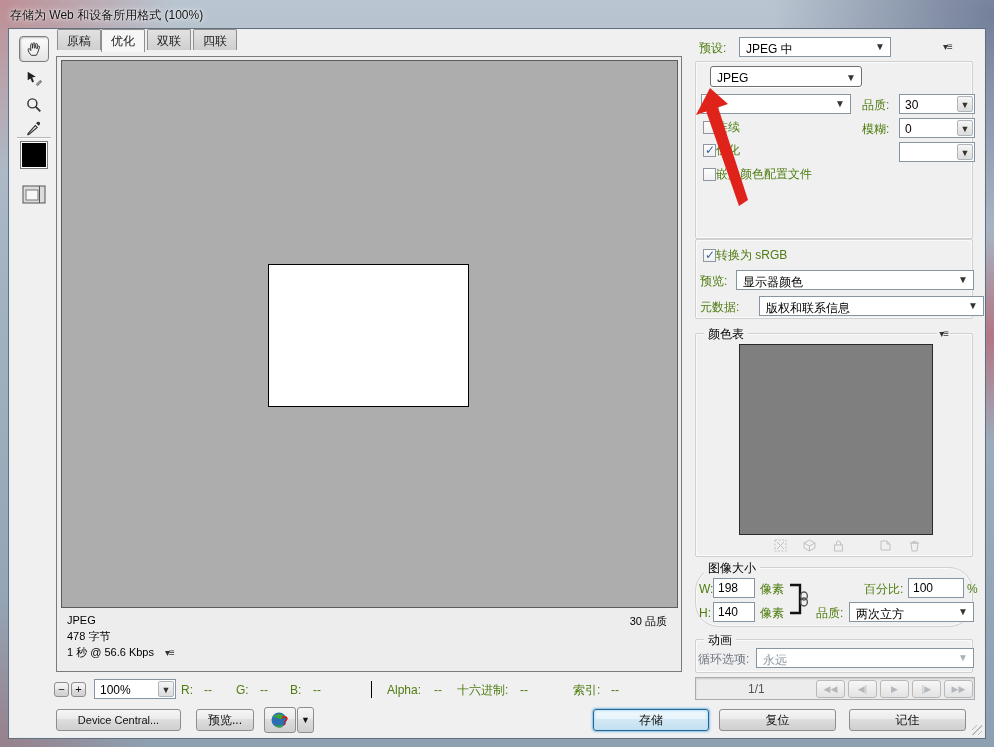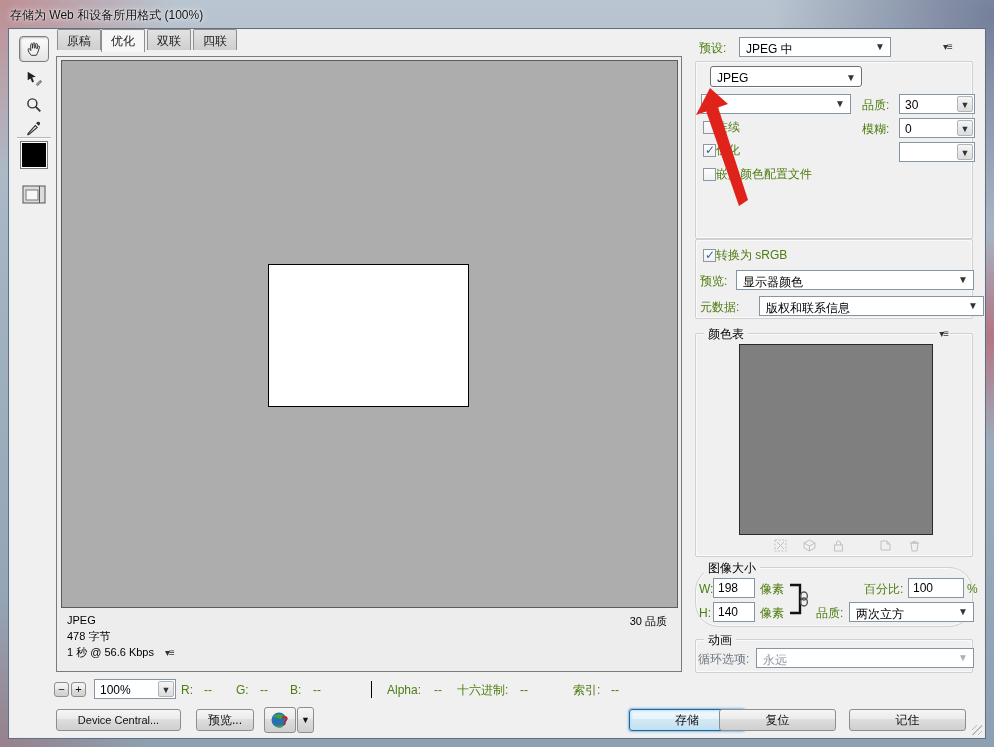--- a/index.html
+++ b/index.html
@@ -155,21 +155,21 @@
     <div class="btn" style="left:187px;top:680px;width:58px;height:22px;line-height:20px;"><span>预览...</span></div>
     <div class="btn" style="left:255px;top:678px;width:32px;height:26px;">
       <svg width="20" height="20" viewBox="0 0 20 20" style="margin-top:2px;">
         <circle cx="9" cy="10" r="7.5" fill="#2b6fb3"></circle>
         <path d="M3 7 a7.5 7.5 0 0 1 12 0 q-3 3-6 1.5 T3 7Z" fill="#3aa33a"></path>
         <path d="M4 14 q4 3 9 .5 l-1.5 3 a7.5 7.5 0 0 1-7.5-3.5Z" fill="#3aa33a"></path>
         <text x="11" y="15" font-size="12" font-weight="bold" fill="#d41717" font-family="'Liberation Sans',sans-serif">?</text>
       </svg>
     </div>
     <div class="btn" style="left:288px;top:678px;width:17px;height:26px;line-height:24px;font-size:9px;"><span>▼</span></div>
-    <div class="btn default" style="left:584px;top:680px;width:116px;height:22px;line-height:20px;margin-left:36px;"><span>存储</span></div>
+    <div class="btn default" style="left:584px;top:680px;width:116px;height:22px;line-height:20px;"><span>存储</span></div>
     <div class="btn" style="left:710px;top:680px;width:117px;height:22px;line-height:20px;"><span>复位</span></div>
     <div class="btn" style="left:840px;top:680px;width:117px;height:22px;line-height:20px;"><span>记住</span></div>
     <div class="grip"></div>
 
     <div class="abs" style="left:682px;top:8px;width:292px;height:662px;">
 
       <span class="abs lbl" style="left:8px;top:4px;">预设:</span>
       <div class="combo" style="left:48px;top:0;width:152px;">
         <span class="val">JPEG 中</span>
         <span class="caret">▼</span>
@@ -283,20 +283,30 @@
       </div>
 
       <div class="groupbox" style="left:4px;top:602px;width:278px;height:34px;">
         <span class="group-title">动画</span>
         <span class="abs lbl" style="left:2px;top:12px;color:#6e7680;">循环选项:</span>
         <div class="combo disabled" style="left:60px;top:8px;width:218px;">
           <span class="val">永远</span>
           <span class="caret">▼</span>
         </div>
       </div>
+      <div class="framebar" style="left:4px;top:640px;width:280px;height:23px;">
+        <span class="abs lbl" style="left:52px;top:4px;color:#555;">1/1</span>
+        <div class="abs" style="left:120px;top:2px;display:flex;gap:3px;">
+          <span class="pb-btn">◀◀</span>
+          <span class="pb-btn">◀|</span>
+          <span class="pb-btn">▶</span>
+          <span class="pb-btn">|▶</span>
+          <span class="pb-btn">▶▶</span>
+        </div>
+      </div>
 
     </div>
   </div>
 
   <svg class="abs" style="left:0;top:0;z-index:60;pointer-events:none;" width="994" height="747" viewBox="0 0 994 747">
     <polygon points="710,88 696,115 728,104" fill="#e0231a"></polygon>
     <polygon points="705,108 717,104 748,200 739,206" fill="#e0231a"></polygon>
   </svg>
 
 </div>

